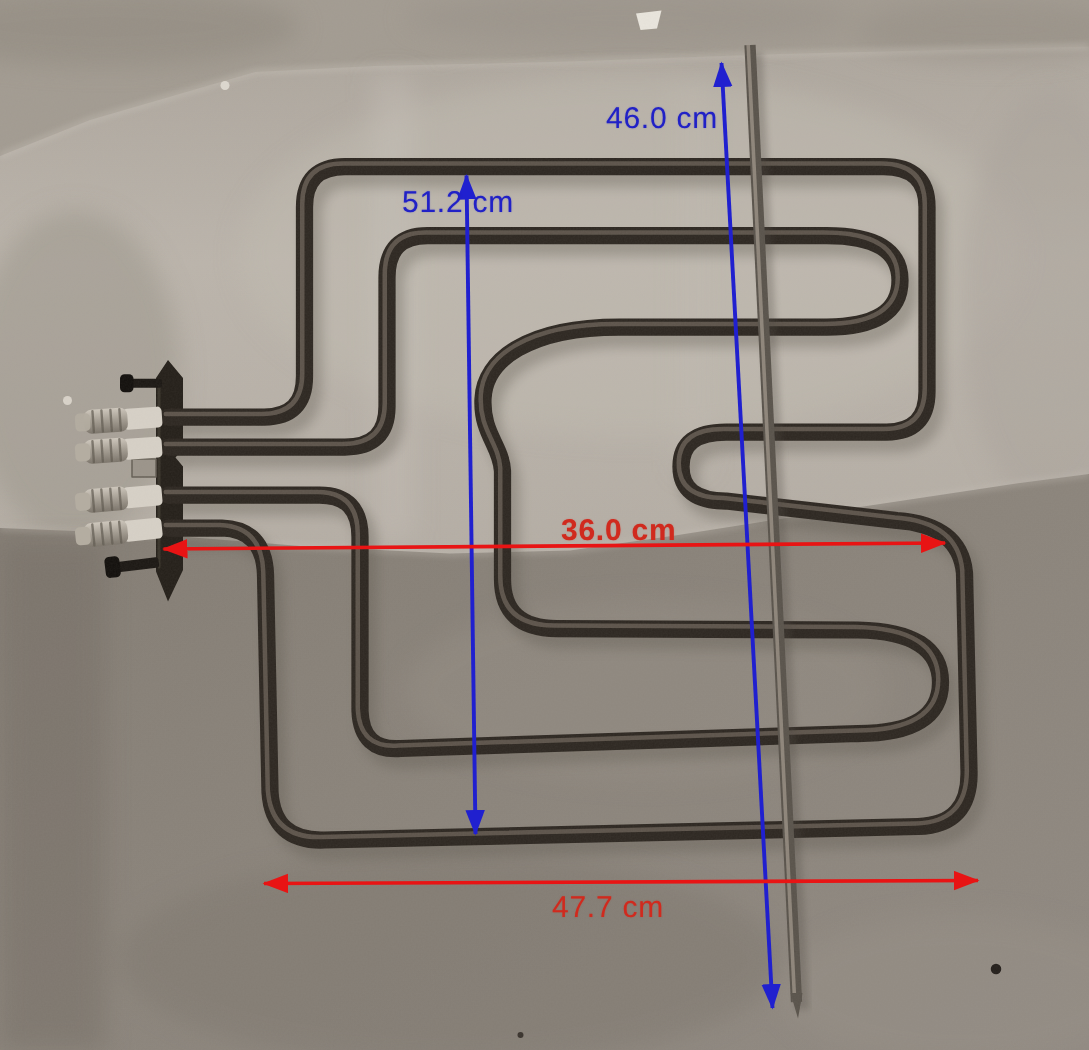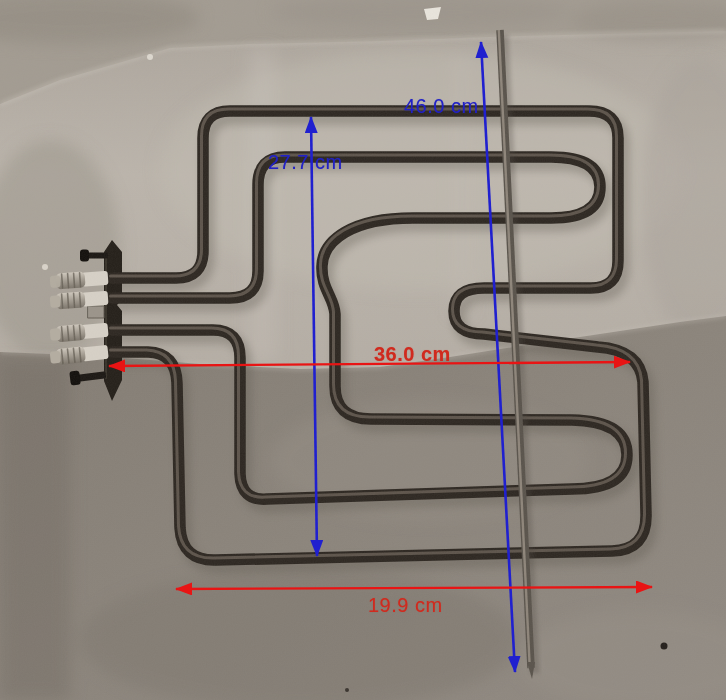--- a/index.html
+++ b/index.html
@@ -5,21 +5,21 @@
   html,body{margin:0;padding:0;background:#000;}
   .stage{
     position:relative;width:726px;height:700px;overflow:hidden;
     font-family:"Liberation Sans", sans-serif;
   }
   .stage svg{position:absolute;left:0;top:0;}
   .dim-label{
     position:absolute;font-size:20px;font-weight:400;letter-spacing:.5px;
     white-space:nowrap;user-select:none;
   }
-  .dim-label.blue{color:#2121c6;text-shadow:0 0 1px rgba(33,33,198,.4);margin-top:27px;}
+  .dim-label.blue{color:#2121c6;text-shadow:0 0 1px rgba(33,33,198,.4);}
   .dim-label.red{color:#d02a1e;text-shadow:0 0 1px rgba(208,42,30,.4);}
 </style>
 </head>
 <body>
 
 <div class="stage">
 
 <svg width="726" height="700" viewBox="0 0 726 700">
   <defs>
     <linearGradient id="bgLight" x1="0" y1="0" x2="0" y2="1">
@@ -189,17 +189,17 @@
 
   <g fill="none">
     <line x1="481" y1="42" x2="515" y2="672" stroke="#2020cf" stroke-width="2.6" marker-start="url(#arrBlue)" marker-end="url(#arrBlue)"></line>
     <line x1="311" y1="117" x2="317" y2="556" stroke="#2020cf" stroke-width="2.6" marker-start="url(#arrBlue)" marker-end="url(#arrBlue)"></line>
     <line x1="109" y1="366" x2="630" y2="362" stroke="#e81414" stroke-width="2.4" marker-start="url(#arrRed)" marker-end="url(#arrRed)"></line>
     <line x1="176" y1="589" x2="652" y2="587" stroke="#e81414" stroke-width="2.4" marker-start="url(#arrRed)" marker-end="url(#arrRed)"></line>
   </g>
 </svg>
 
 <span class="dim-label blue" style="left:404px;top:68px;">46.0 cm</span>
-<span class="dim-label blue" style="left:268px;top:124px;">27.7 cm</span>
+<span class="dim-label blue" style="left:268px;top:124px;">51.2 cm</span>
 <span class="dim-label red" style="left:374px;top:343px;font-weight:bold;">36.0 cm</span>
-<span class="dim-label red" style="left:368px;top:594px;">19.9 cm</span>
+<span class="dim-label red" style="left:368px;top:594px;">47.7 cm</span>
 
 </div>
 
 </body></html>

